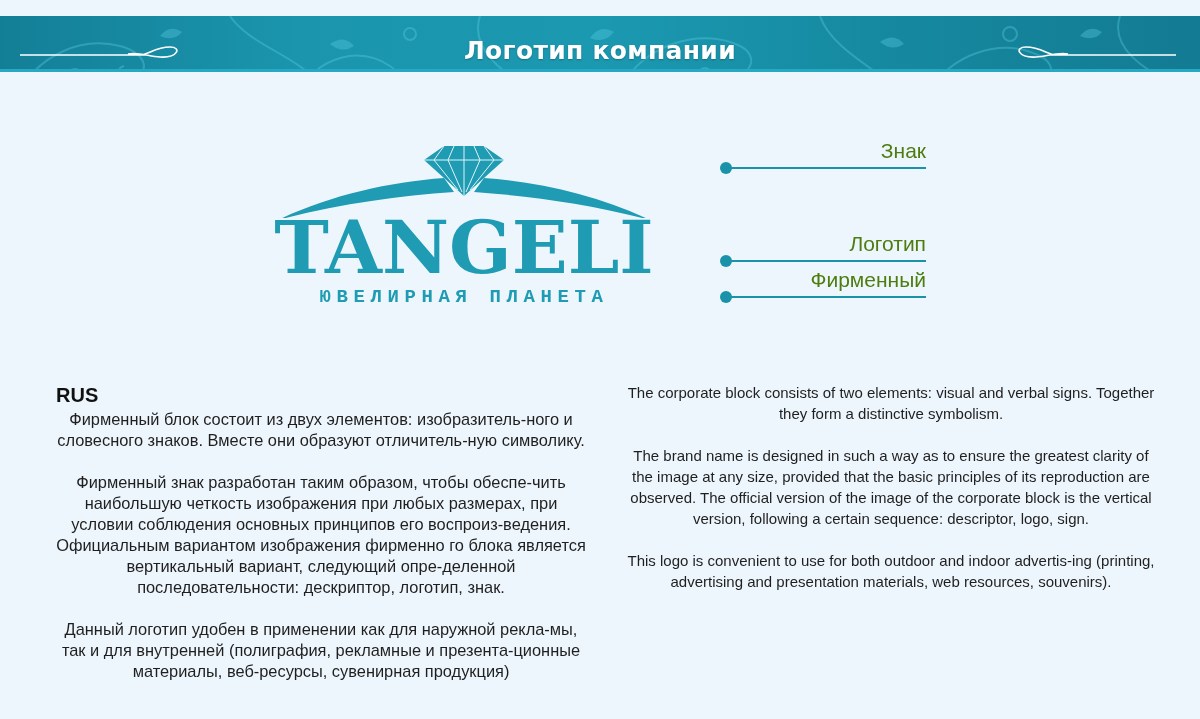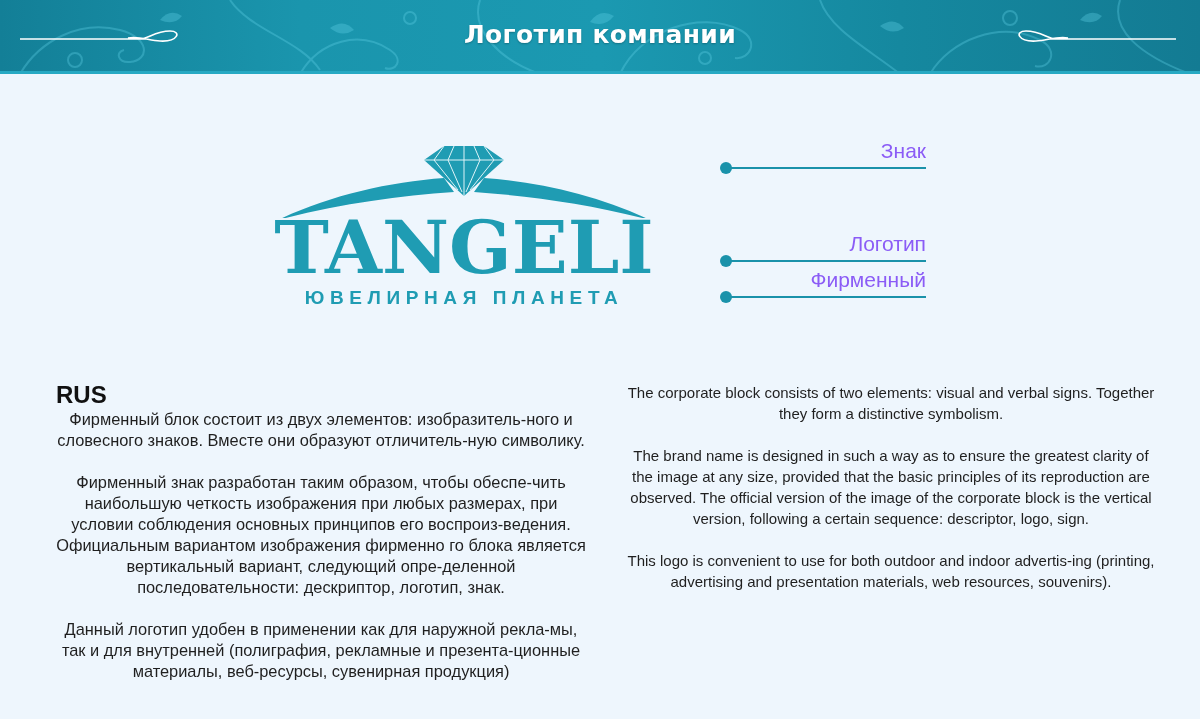--- a/index.html
+++ b/index.html
@@ -4,21 +4,21 @@
 <style>
   * { box-sizing: border-box; margin: 0; padding: 0; }
   html, body { width: 1200px; height: 719px; overflow: hidden; }
   body {
     background: #eef6fd;
     font-family: "DejaVu Sans", "Liberation Sans", sans-serif;
     color: #1a1a1a;
     position: relative;
   }
   .header {
-    position: absolute; left: 0; top: 0; width: 1200px; height: 74px;
+    position: absolute; left: 0; top: 16px; width: 1200px; height: 56px;
     background: linear-gradient(90deg, #137f97 0%, #1a95ad 25%, #1b99b1 50%, #15889f 75%, #137b93 100%);
     overflow: hidden;
   }
   .header .pattern { position: absolute; left: 0; top: 0; width: 1200px; height: 74px; opacity: 0.35; }
   .header .bottom-strip { position: absolute; left: 0; bottom: 0; width: 100%; height: 3px; background: #27a9c3; }
   .header-title {
     position: absolute; left: 0; right: 0; top: 20px; text-align: center;
     color: #ffffff; font-size: 25px; font-weight: bold; letter-spacing: 0.3px;
     text-shadow: 0 1px 2px rgba(0,0,0,0.25);
   }
@@ -28,41 +28,41 @@
 
   .logo { position: absolute; left: 268px; top: 138px; width: 392px; height: 180px; }
   .logo-word {
     position: absolute; left: 0; top: 74px; width: 392px; text-align: center;
     font-family: "DejaVu Serif", "Liberation Serif", serif; font-weight: bold;
     font-size: 72px; color: #1f9cb3; line-height: 1; letter-spacing: 0px;
     transform: scaleX(1.02);
   }
   .logo-desc {
     position: absolute; left: 0; top: 150px; width: 392px; text-align: center;
-    font-family: Liberation Sans, sans-serif; font-weight: bold;
+    font-family: Liberation Mono, monospace; font-weight: bold;
     font-size: 19px; color: #1f9cb3; letter-spacing: 5.6px; line-height: 1;
   }
 
   .callout { position: absolute; left: 720px; width: 208px; height: 30px; }
   .callout .label {
     position: absolute; right: 2px; bottom: 6px;
-    font-family: "Liberation Sans", sans-serif; font-size: 21px; color: #8b5cf6;
+    font-family: "Liberation Sans", sans-serif; font-size: 21px; color: #4d7c0f;
   }
   .callout .line { position: absolute; left: 6px; right: 2px; bottom: 0; height: 2px; background: #1a92aa; }
   .callout .dot {
     position: absolute; left: 0; bottom: -5px; width: 12px; height: 12px;
     border-radius: 50%; background: #1a92aa;
   }
 
   .col { position: absolute; top: 382px; }
   .col-rus { left: 56px; width: 530px; }
   .col-en { left: 626px; width: 530px; }
   .col h2 {
     font-family: "Liberation Sans", sans-serif; font-weight: bold;
-    font-size: 24px; color: #111; line-height: 26px; margin-bottom: 1px;
+    font-size: 20px; color: #111; line-height: 26px; margin-bottom: 1px;
   }
   .col p {
     font-family: "Liberation Sans", sans-serif; font-size: 16.4px;
     line-height: 21px; color: #1f1f1f; margin-bottom: 21px; text-align: center;
   }
   .col-en p { font-size: 15px; }
 </style>
 </head>
 <body>
 

